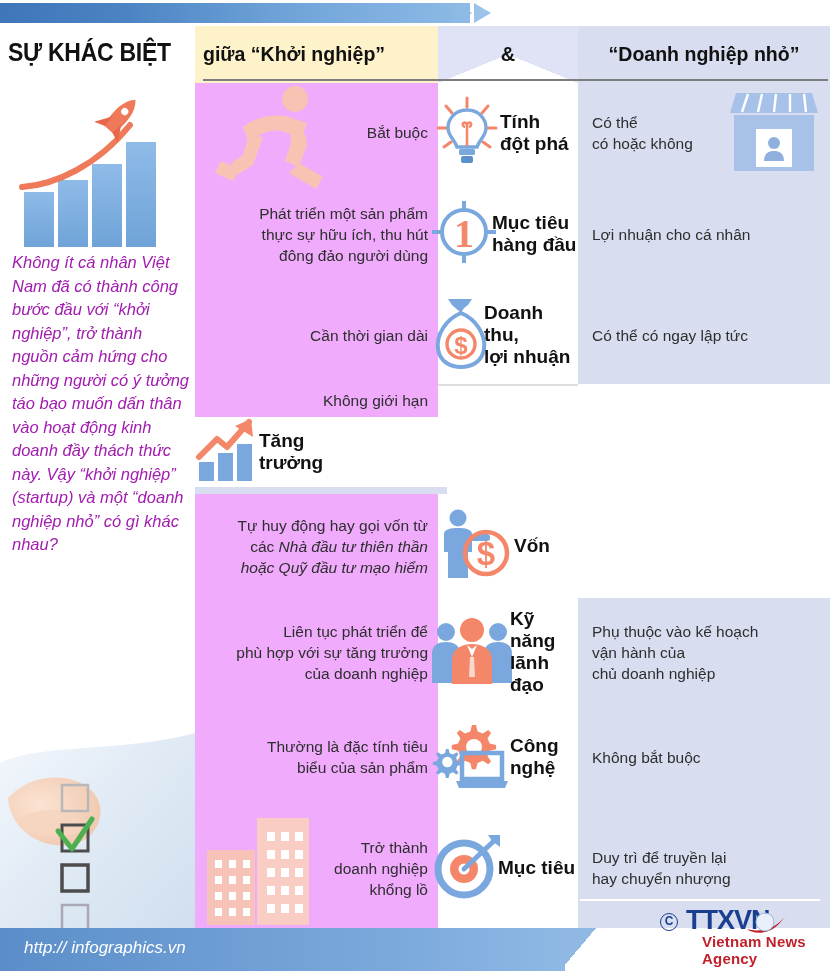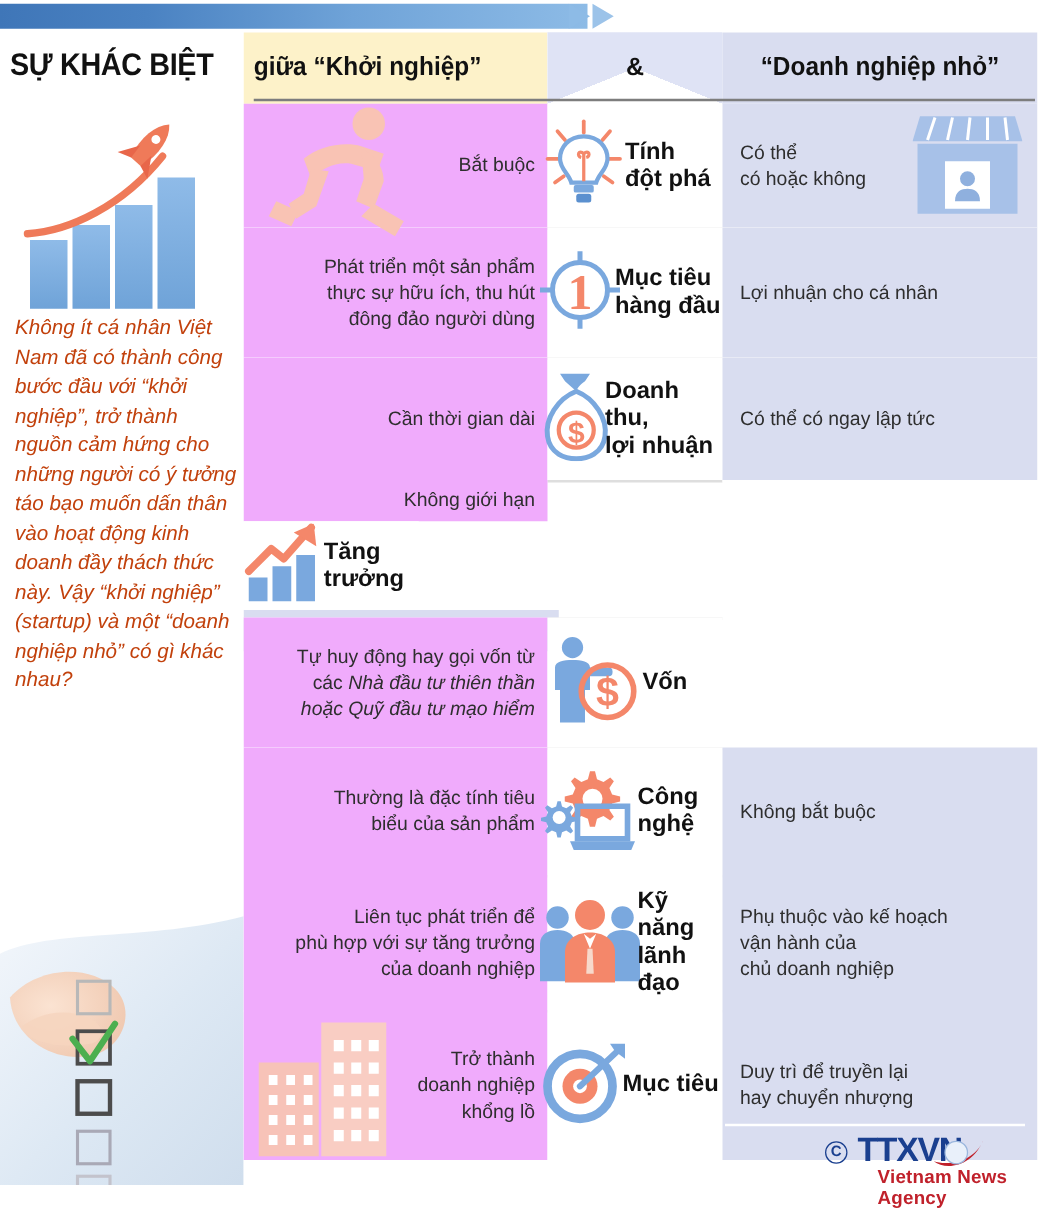--- a/index.html
+++ b/index.html
@@ -62,21 +62,21 @@
   .hdr-rule {
     position:absolute; left:203px; top:79px; width:625px; height:2px;
     background:#7d7d7d;
   }
 
   
   .leftpanel { position:absolute; left:0; top:83px; width:195px; height:845px; background:#fff; }
   .growth { position:absolute; left:10px; top:4px; width:175px; height:165px; }
   .leftlead {
     position:absolute; left:12px; top:168px; width:178px;
-    font-size:16.5px; line-height:23.5px; font-style:italic; color:#c2410c;
+    font-size:16.5px; line-height:23.5px; font-style:italic; color:#a21caf;
     font-family:"Liberation Sans", sans-serif;
   }
   .photo { position:absolute; left:0px; top:620px; width:195px; height:245px; overflow:hidden; }
 
   
   .urlband { position:absolute; left:0; top:928px; width:830px; height:43px;
              background:#ffffff; }
   .urlband .fill { position:absolute; left:0; top:0; width:565px; height:43px;
              background: linear-gradient(to right,#5b8ec9,#7ba9dc 70%,#8fb8e4); }
   .urlband .slant { position:absolute; left:560px; top:0; width:36px; height:43px;
@@ -337,46 +337,20 @@
           <span class="midicon" style="margin-left: -4px; margin-top: 0px;"><svg width="78" height="72" viewBox="0 0 78 72">
     <circle cx="24" cy="10" r="8.5" fill="#7aa8de"></circle>
     <path d="M10 26 C 10 21, 17 20, 24 20 C 31 20, 38 21, 38 26 L 38 44 L 34 44 L 34 70 L 14 70 L 14 44 L 10 44 Z" fill="#7aa8de"></path>
     <rect x="34" y="26" width="22" height="7" rx="3" fill="#7aa8de"></rect>
     <circle cx="52" cy="45" r="21" fill="none" stroke="#f4876a" stroke-width="4.5"></circle>
     <text x="52" y="57" font-family="Liberation Sans, sans-serif" font-size="33" font-weight="bold" fill="#f4876a" text-anchor="middle">$</text>
             </svg></span>
           <span class="mid-label" style="margin-left: 2px;">Vốn</span>
         </div>
       </div>
-      <div class="row" style="height: 102px;">
-        <div class="sep-y"></div>
-        <div class="sep-w"></div>
-        <div class="sep-p"></div>
-        <div class="cell-left">
-          <div class="txt-left">Thường là đặc tính tiêu<br>biểu của sản phẩm</div>
-        </div>
-        <div class="cell-mid">
-          <span class="midicon" style="margin-left: -6px; margin-top: 0px;"><svg width="78" height="72" viewBox="0 0 78 72">
-    <g fill="#f4876a">
-                <path d="M40 6 l4 0 1.6 6.4 5.2 2.2 5.4-3.6 2.9 2.9-3.6 5.4 2.2 5.2 6.4 1.6 0 4.1-6.4 1.6-2.2 5.2 3.6 5.4-2.9 2.9-5.4-3.6-5.2 2.2-1.6 6.4-4.1 0-1.6-6.4-5.2-2.2-5.4 3.6-2.9-2.9 3.6-5.4-2.2-5.2-6.4-1.6 0-4.1 6.4-1.6 2.2-5.2-3.6-5.4 2.9-2.9 5.4 3.6 5.2-2.2 Z"></path>
-      <circle cx="42" cy="28" r="8" fill="#ffffff"></circle>
-              </g>
-    <g fill="#7aa8de">
-                <path d="M14 30 l2.6 0 1 4.2 3.4 1.4 3.6-2.4 1.9 1.9-2.4 3.6 1.4 3.4 4.2 1 0 2.7-4.2 1-1.4 3.4 2.4 3.6-1.9 1.9-3.6-2.4-3.4 1.4-1 4.2-2.7 0-1-4.2-3.4-1.4-3.6 2.4-1.9-1.9 2.4-3.6-1.4-3.4-4.2-1 0-2.7 4.2-1 1.4-3.4-2.4-3.6 1.9-1.9 3.6 2.4 3.4-1.4 Z"></path>
-      <circle cx="15.3" cy="43" r="5.2" fill="#ffffff"></circle>
-              </g>
-    <path d="M30 34 L70 34 L70 60 L30 60 Z" fill="none" stroke="#7aa8de" stroke-width="4.5"></path>
-    <path d="M24 62 L76 62 L73 69 L27 69 Z" fill="#7aa8de"></path>
-            </svg></span>
-          <span class="mid-label" style="margin-left: 0px;">Công<br>nghệ</span>
-        </div>
-        <div class="cell-right">
-          <div class="txt-right">Không bắt buộc</div>
-        </div>
-      </div>
       <div class="row" style="height: 108px;">
         <div class="sep-y"></div>
         <div class="sep-w"></div>
         <div class="sep-p"></div>
         <div class="cell-left">
           <div class="txt-left">Liên tục phát triển để<br>phù hợp với sự tăng trưởng<br>của doanh nghiệp</div>
         </div>
         <div class="cell-mid">
           <span class="midicon" style="margin-left: -8px; margin-top: 0px;"><svg width="84" height="70" viewBox="0 0 84 70">
     <g fill="#7aa8de">
@@ -389,20 +363,46 @@
       <circle cx="42" cy="15" r="12"></circle>
       <path d="M22 45 C22 34, 32 29, 42 29 C52 29, 62 34, 62 45 L62 69 L22 69 Z"></path>
               </g>
     <path d="M37 30 L42 42 L47 30 L42 34 Z" fill="#ffffff"></path>
     <path d="M40 42 L44 42 L45 62 L39 62 Z" fill="#f7d9cb"></path>
             </svg></span>
           <span class="mid-label" style="margin-left: -4px;">Kỹ năng<br>lãnh đạo</span>
         </div>
         <div class="cell-right">
           <div class="txt-right">Phụ thuộc vào kế hoạch<br>vận hành của<br>chủ doanh nghiệp</div>
+        </div>
+      </div>
+      <div class="row" style="height: 102px;">
+        <div class="sep-y"></div>
+        <div class="sep-w"></div>
+        <div class="sep-p"></div>
+        <div class="cell-left">
+          <div class="txt-left">Thường là đặc tính tiêu<br>biểu của sản phẩm</div>
+        </div>
+        <div class="cell-mid">
+          <span class="midicon" style="margin-left: -6px; margin-top: 0px;"><svg width="78" height="72" viewBox="0 0 78 72">
+    <g fill="#f4876a">
+                <path d="M40 6 l4 0 1.6 6.4 5.2 2.2 5.4-3.6 2.9 2.9-3.6 5.4 2.2 5.2 6.4 1.6 0 4.1-6.4 1.6-2.2 5.2 3.6 5.4-2.9 2.9-5.4-3.6-5.2 2.2-1.6 6.4-4.1 0-1.6-6.4-5.2-2.2-5.4 3.6-2.9-2.9 3.6-5.4-2.2-5.2-6.4-1.6 0-4.1 6.4-1.6 2.2-5.2-3.6-5.4 2.9-2.9 5.4 3.6 5.2-2.2 Z"></path>
+      <circle cx="42" cy="28" r="8" fill="#ffffff"></circle>
+              </g>
+    <g fill="#7aa8de">
+                <path d="M14 30 l2.6 0 1 4.2 3.4 1.4 3.6-2.4 1.9 1.9-2.4 3.6 1.4 3.4 4.2 1 0 2.7-4.2 1-1.4 3.4 2.4 3.6-1.9 1.9-3.6-2.4-3.4 1.4-1 4.2-2.7 0-1-4.2-3.4-1.4-3.6 2.4-1.9-1.9 2.4-3.6-1.4-3.4-4.2-1 0-2.7 4.2-1 1.4-3.4-2.4-3.6 1.9-1.9 3.6 2.4 3.4-1.4 Z"></path>
+      <circle cx="15.3" cy="43" r="5.2" fill="#ffffff"></circle>
+              </g>
+    <path d="M30 34 L70 34 L70 60 L30 60 Z" fill="none" stroke="#7aa8de" stroke-width="4.5"></path>
+    <path d="M24 62 L76 62 L73 69 L27 69 Z" fill="#7aa8de"></path>
+            </svg></span>
+          <span class="mid-label" style="margin-left: 0px;">Công<br>nghệ</span>
+        </div>
+        <div class="cell-right">
+          <div class="txt-right">Không bắt buộc</div>
         </div>
       </div>
       <div class="row" style="height: 120px;">
         <div class="sep-y"></div>
         <div class="sep-w"></div>
         <div class="sep-p"></div>
         <div class="cell-left">
           <div class="bgicon" style="left: 4px; top: 4px;"><svg width="120" height="115" viewBox="0 0 120 115">
     <rect x="8" y="38" width="48" height="75" fill="#f7c3b8"></rect>
     <rect x="58" y="6" width="52" height="107" fill="#f9cdc3"></rect>
@@ -447,20 +447,25 @@
     <path d="M54 2 L 66 2 L 66 14 L 58 8 Z" fill="#7aa8de"></path>
             </svg></span>
           <span class="mid-label" style="margin-left: -6px;">Mục tiêu</span>
         </div>
         <div class="cell-right">
           <div class="txt-right">Duy trì để truyền lại<br>hay chuyển nhượng</div>
         </div>
       </div>
     </div>
 
+  <div class="urlband">
+    <div class="fill"></div>
+    <div class="slant"></div>
+    <div class="urltext">http:// infographics.vn</div>
+  </div>
 
   <div class="ttxvn">
     <div class="ttxvn-rule"></div>
     <div class="ttxvn-c">C</div>
     <div class="ttxvn-word">TTXVN</div>
     <svg style="position:absolute;left:85px;top:2px;" width="44" height="30" viewBox="0 0 44 30">
       <path d="M2 22 C 12 30, 34 26, 42 4 C 36 22, 14 26, 2 22 Z" fill="#c0212b"></path>
       <circle cx="20" cy="15" r="9" fill="#e9f0fa" stroke="#9ab6dd" stroke-width="1"></circle>
     </svg>
     <div class="ttxvn-sub">Vietnam News Agency</div>

